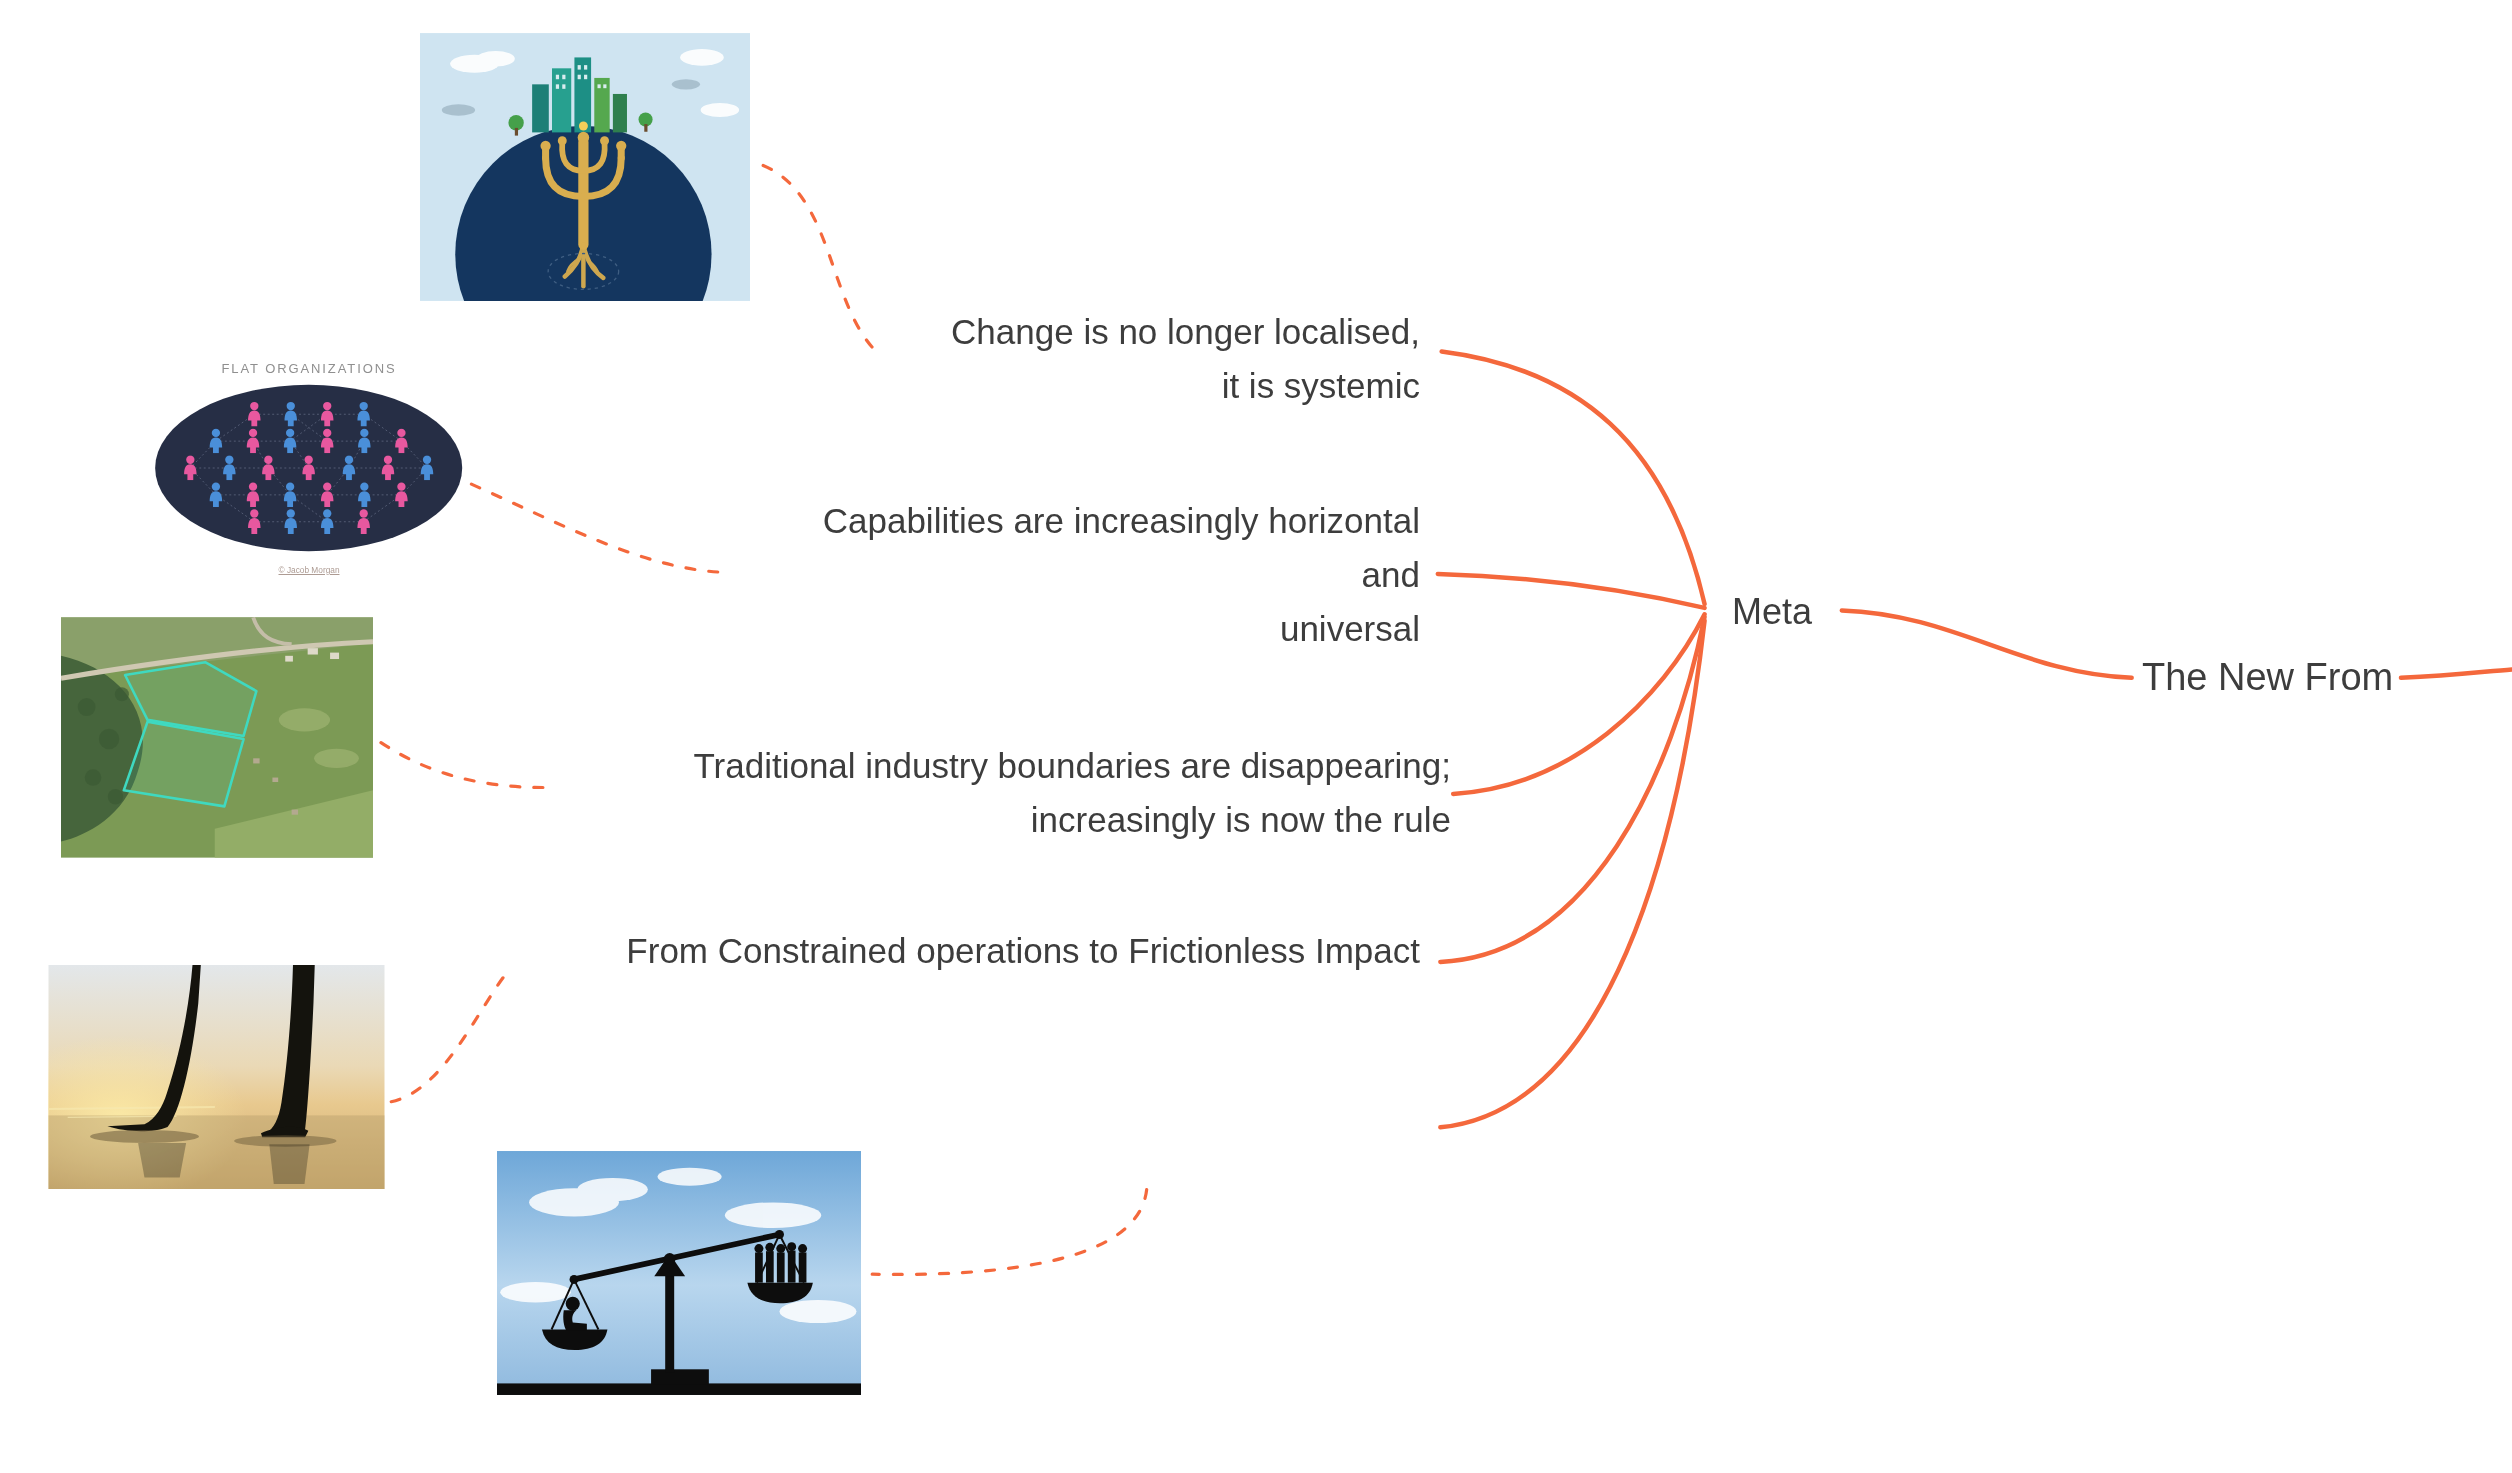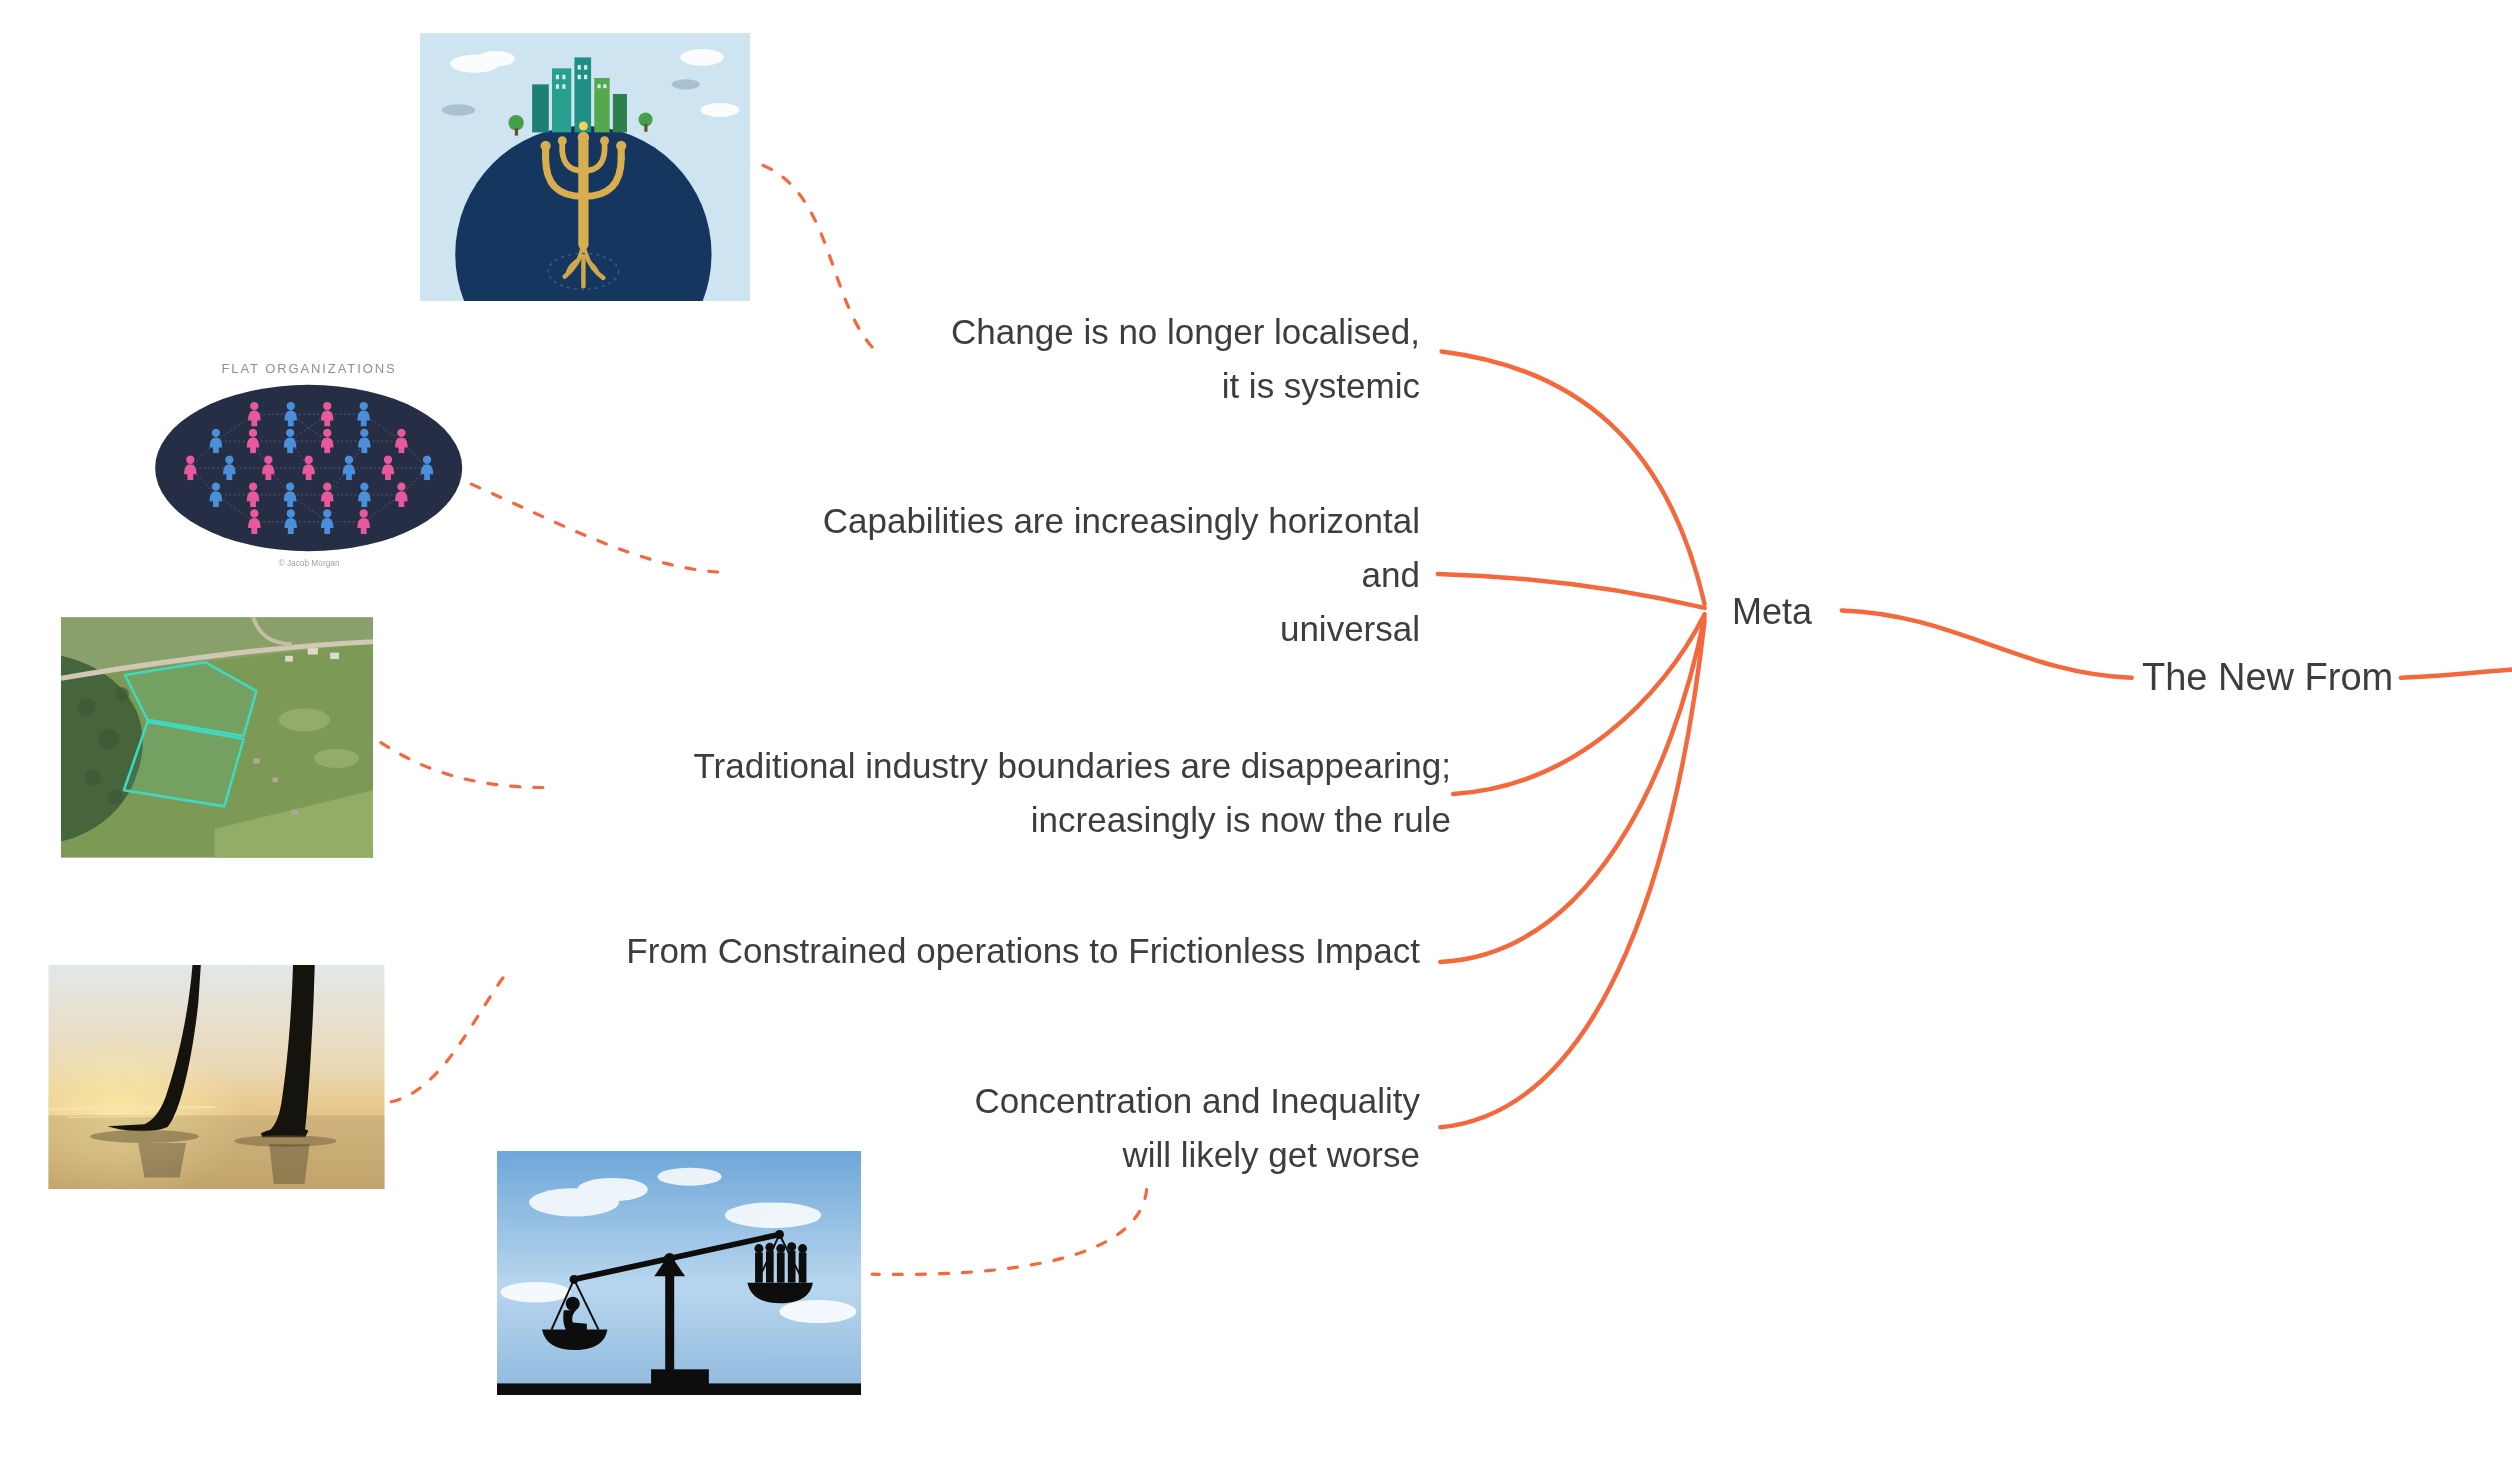--- a/index.html
+++ b/index.html
@@ -28,21 +28,21 @@
   .b5{top:1074px;right:1092px;}
 
   .hub{position:absolute;left:1732px;top:585px;font-size:36px;line-height:54px;white-space:nowrap;color:var(--text);}
   .rootnode{position:absolute;left:2142px;top:650px;font-size:38px;line-height:54px;white-space:nowrap;color:var(--text);}
 
   figure{position:absolute;}
   figure svg{display:block;}
   .fig-tree{left:420px;top:33px;width:330px;height:268px;}
   .fig-flatorg{left:153px;top:359px;width:312px;}
   .fo-title{text-align:center;font-size:13px;letter-spacing:1.9px;color:#8f8f8f;line-height:19px;margin-bottom:2.6px;white-space:nowrap;}
-  .fo-caption{text-align:center;font-size:8.3px;color:#ad9b93;line-height:13px;margin-top:2px;}
+  .fo-caption{text-align:center;font-size:8.3px;color:#ad9b93;line-height:13px;margin-top:9px;text-decoration:underline;}
   .fig-aerial{left:61px;top:617px;width:312px;height:241px;}
   .fig-feet{left:48px;top:965px;width:337px;height:224px;}
   .fig-scale{left:497px;top:1151px;width:364px;height:244px;}
 </style>
 </head>
 <body>
 
 <div class="canvas">
 
   <svg class="connectors" viewBox="0 0 3917 2297" aria-hidden="true">
@@ -339,22 +339,18 @@
 
   <div class="branch b3">
     <div>Traditional industry boundaries are disappearing;</div>
     <div>increasingly is now the rule</div>
   </div>
 
   <div class="branch b4">
     <div>From Constrained operations to Frictionless Impact</div>
   </div>
 
-  <div class="branch b5">
-    <div>Concentration and Inequality</div>
-    <div>will likely get worse</div>
-  </div>
 
   <div class="hub">Meta</div>
   <div class="rootnode">The New From</div>
 
 </div>
 
 
 </body></html>

